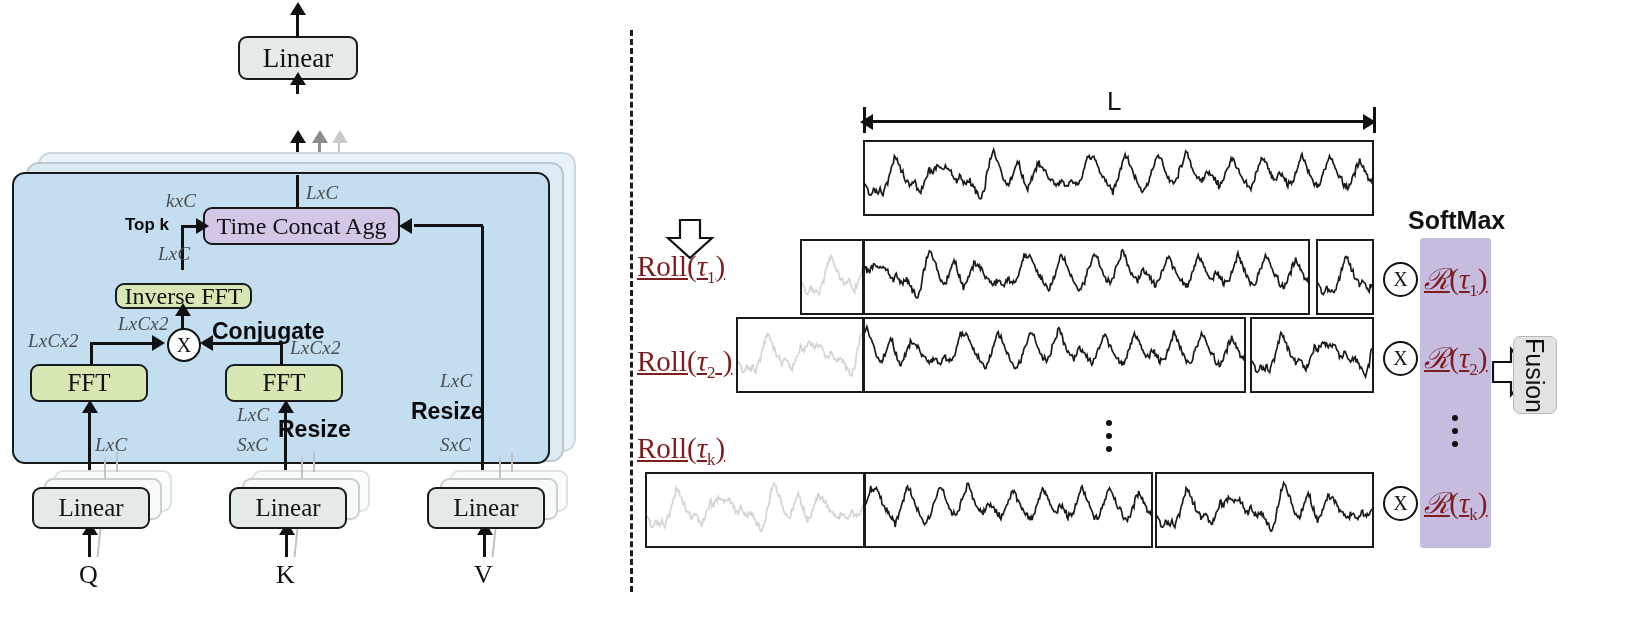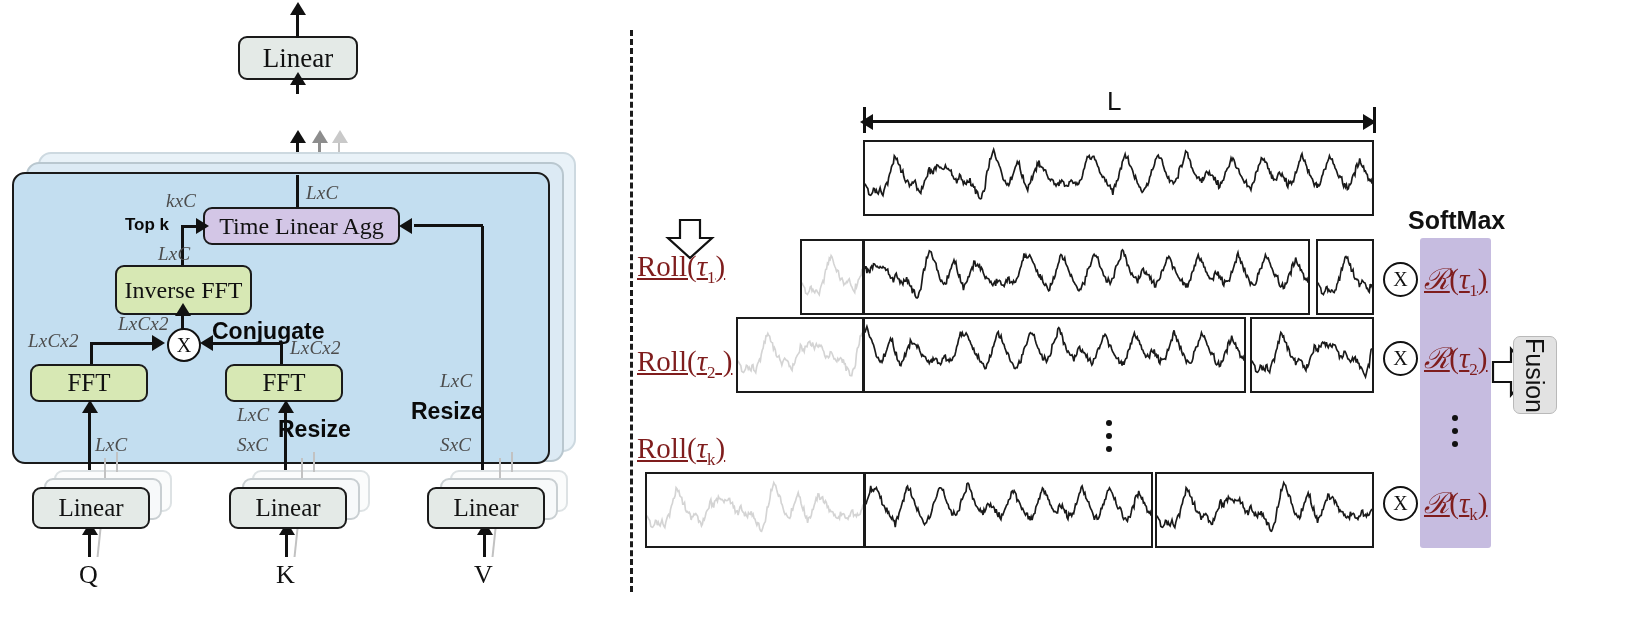--- a/index.html
+++ b/index.html
@@ -164,32 +164,32 @@
 
   <div class="blue-ghost2" style="position:absolute;left:38px;top:152px;width:534px;height:296px;"></div>
   <div class="blue-ghost" style="position:absolute;left:26px;top:162px;width:534px;height:296px;"></div>
   <div class="blue-card" style="position:absolute;left:12px;top:172px;width:534px;height:288px;"></div>
 
   <div class="dim" style="left:306px;top:182px;">LxC</div>
 
   <div class="ln v" style="left:296px;top:175px;height:35px;"></div>
 
   <div class="node purple-node" style="left:203px;top:207px;width:197px;height:38px;font-size:24px;">
-    <span>Time Linear Agg</span>
+    <span>Time Concat Agg</span>
   </div>
 
   <div class="dim" style="left:166px;top:190px;">kxC</div>
   <div class="boldlbl" style="left:125px;top:215px;">Top k</div>
   <div class="ln v" style="left:181px;top:228px;height:42px;"></div>
   <div class="ln h" style="left:181px;top:225px;width:18px;"></div>
   <div class="arrowhead right" style="left:196px;top:218px;"></div>
 
   <div class="dim" style="left:158px;top:243px;">LxC</div>
 
-  <div class="node green-node" style="left:115px;top:265px;width:137px;height:50px;font-size:24px;">
+  <div class="node green-node" style="left:115px;top:283px;width:137px;height:26px;font-size:24px;">
     <span>Inverse FFT</span>
   </div>
 
   <div class="ln v" style="left:181px;top:315px;height:24px;"></div>
   <div class="arrowhead" style="left:175px;top:303px;"></div>
   <div class="dim" style="left:118px;top:313px;">LxCx2</div>
 
   <div class="mulcircle" style="left:167px;top:328px;width:30px;height:30px;">
     <span>X</span>
   </div>

